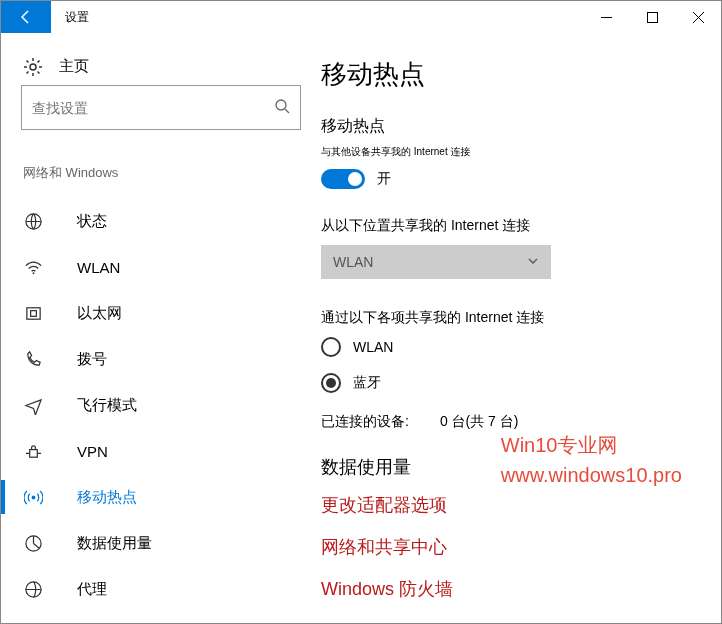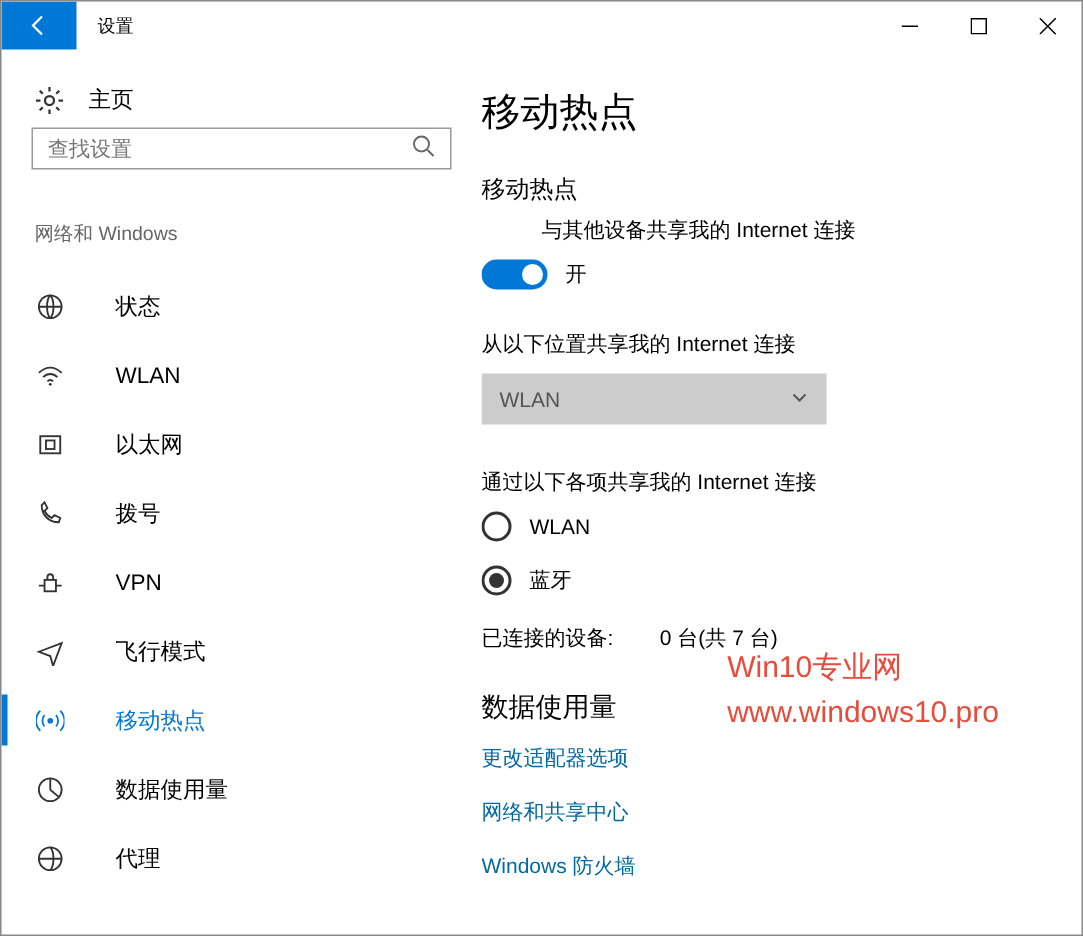--- a/index.html
+++ b/index.html
@@ -13,56 +13,56 @@
 .win-btn { width: 46px; display: flex; align-items: center; justify-content: center; }
 .win-btn svg { stroke: #000; }
 
 .body-wrap { display: flex; height: calc(100% - 32px); }
 
 .sidebar { width: 320px; padding: 24px 20px 0 20px; }
 .home-row { display: flex; align-items: flex-start; gap: 16px; margin-bottom: 8px; margin-left: 2px; }
 .home-row svg { stroke: #333; }
 .home-label { font-size: 15px; }
 
-.search-box { border: 1px solid #999; height: 28px; display: flex; align-items: center; padding: 0 10px; margin-bottom: 34px; }
+.search-box { border: 1px solid #999; height: 45px; display: flex; align-items: center; padding: 0 10px; margin-bottom: 34px; }
 .search-input { flex: 1; border: none; outline: none; font-size: 14px; font-family: inherit; color: #666; background: transparent; }
 .search-icon svg { stroke: #666; }
 
 .category-label { font-size: 13px; color: #666; margin-bottom: 16px; margin-left: 2px; }
 
 .nav-item { display: flex; align-items: center; gap: 34px; height: 46px; padding-left: 2px; font-size: 15px; cursor: default; position: relative; }
 .nav-item.active { color: #0078d7; }
 .nav-item.active::before { content: ""; position: absolute; left: -20px; top: 6px; bottom: 6px; width: 4px; background: #0078d7; }
 .nav-icon { width: 20px; display: flex; justify-content: center; }
 .nav-icon svg { stroke: #333; fill: none; }
 .nav-item.active .nav-icon svg { stroke: #0078d7; }
 
 .main { flex: 1; padding: 24px 0 0 0; overflow: hidden; }
 .page-title { font-size: 26px; font-weight: 400; margin-bottom: 24px; }
 .section-title { font-size: 16px; margin-bottom: 8px; }
-.section-sub { font-size: 14px; margin-bottom: 10px; margin-left: 40px; }
+.section-sub { font-size: 10px; margin-bottom: 10px; }
 .field-label { font-size: 14px; margin-bottom: 10px; }
 
 .toggle { display: flex; align-items: center; gap: 12px; margin-bottom: 28px; }
 .switch { width: 44px; height: 20px; border-radius: 10px; background: #0078d7; position: relative; }
 .switch::after { content: ""; position: absolute; right: 3px; top: 3px; width: 14px; height: 14px; border-radius: 50%; background: #fff; }
 .toggle-label { font-size: 14px; }
 
 .dropdown { width: 230px; height: 34px; background: #ccc; display: flex; align-items: center; padding: 0 12px; justify-content: space-between; margin-bottom: 30px; font-size: 14px; color: #555; }
 .chevron svg { stroke: #555; }
 
 .radio-row { display: flex; align-items: center; gap: 12px; margin-bottom: 16px; font-size: 14px; }
 .radio { width: 20px; height: 20px; border: 2px solid #333; border-radius: 50%; display: flex; align-items: center; justify-content: center; }
 .radio.selected::after { content: ""; width: 10px; height: 10px; border-radius: 50%; background: #333; }
 
 .kv-row { display: flex; gap: 31px; font-size: 14px; margin: 20px 0 24px; }
 .related-title { font-size: 18px; margin-bottom: 14px; }
-.link { color: #0369a1; font-size: 14px; margin-bottom: 18px; display: block; }
-
-.watermark { position: absolute; right: 56px; top: 430px; color: #e74c3c; font-size: 20px; text-align: left; line-height: 1.5; pointer-events: none; }
+.link { color: #b91c1c; font-size: 18px; margin-bottom: 18px; display: block; }
+
+.watermark { position: absolute; right: 40px; top: 430px; color: #e74c3c; font-size: 20px; text-align: left; line-height: 1.5; pointer-events: none; }
 </style>
 </head>
 <body>
 
 <div class="titlebar">
   <div class="back-btn">
     <svg width="16" height="16" viewBox="0 0 16 16" fill="none" stroke-width="1.5">
         <path d="M10 2 L4 8 L10 14"></path>
       </svg>
   </div>
@@ -141,33 +141,33 @@
       <span class="nav-icon">
           <svg width="19" height="19" viewBox="0 0 20 20" stroke-width="1.3">
             <path d="M4 4c0 7 5 12 12 12l1-3-4-2-2 2c-2-1-4-3-5-5l2-2-2-4z"></path>
           </svg>
         </span>
       <span>拨号</span>
     </div>
     <div class="nav-item">
       <span class="nav-icon">
           <svg width="19" height="19" viewBox="0 0 20 20" stroke-width="1.3">
+            <path d="M2 10l16-6-6 16-2-7z"></path>
+          </svg>
+        </span>
+      <span>飞行模式</span>
+    </div>
+    <div class="nav-item">
+      <span class="nav-icon">
+          <svg width="19" height="19" viewBox="0 0 20 20" stroke-width="1.3">
             <rect x="6" y="8" width="8" height="8"></rect>
             <path d="M8 8V6a2 2 0 014 0v2M2 12h4M14 12h4"></path>
           </svg>
         </span>
       <span>VPN</span>
-    </div>
-    <div class="nav-item">
-      <span class="nav-icon">
-          <svg width="19" height="19" viewBox="0 0 20 20" stroke-width="1.3">
-            <path d="M2 10l16-6-6 16-2-7z"></path>
-          </svg>
-        </span>
-      <span>飞行模式</span>
     </div>
     <div class="nav-item active">
       <span class="nav-icon">
           <svg width="19" height="19" viewBox="0 0 20 20" stroke-width="1.3">
             <circle cx="10" cy="10" r="2" fill="#0078d7" stroke="none"></circle>
             <path d="M6 6c-2 2-2 6 0 8M14 6c2 2 2 6 0 8M3 3c-4 4-4 10 0 14M17 3c4 4 4 10 0 14"></path>
           </svg>
         </span>
       <span>移动热点</span>
     </div>

